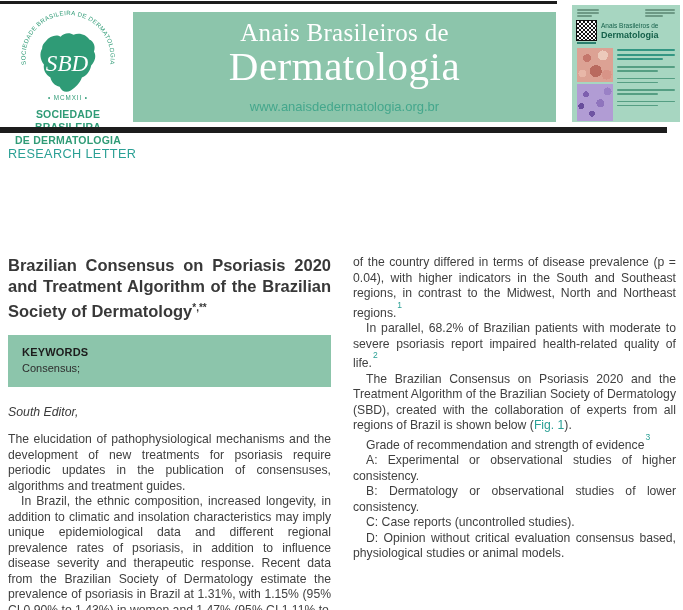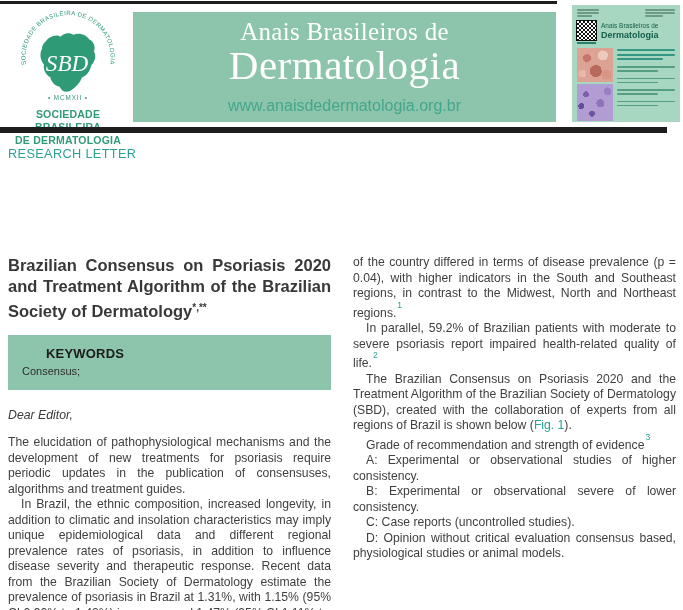--- a/index.html
+++ b/index.html
@@ -16,21 +16,21 @@
 
   .logo-block{position:absolute;left:6px;top:8px;width:124px;text-align:center;}
   .logo-block svg{display:block;margin:0 auto;}
   .org-name{color:var(--logo-green);font-weight:bold;font-size:10.5px;line-height:1.25;letter-spacing:.2px;}
 
   .banner{position:absolute;left:133px;top:12px;width:423px;height:110px;background:var(--sage);
           display:flex;flex-direction:column;align-items:center;justify-content:center;
           font-family:"Liberation Serif",serif;color:#fff;}
   .banner .t1{font-size:25px;line-height:1.0;letter-spacing:.3px;}
   .banner .t2{font-size:41px;line-height:1.05;letter-spacing:.5px;}
-  .banner .url{font-family:"Liberation Sans",sans-serif;font-size:16px;color:#44a78c;
+  .banner .url{font-family:"Liberation Sans",sans-serif;font-size:13px;color:#44a78c;
                margin-top:10px;text-decoration:none;cursor:pointer;}
 
   
   .cover{position:absolute;left:572px;top:5px;width:108px;height:117px;background:var(--cover-bg);
          padding:4px 5px;font-size:0;}
   .c-micro-row{display:flex;justify-content:space-between;margin-bottom:3px;}
   .c-micro{width:22px;}
   .c-micro.w{width:30px;}
   .mbar{height:1.5px;background:rgba(40,80,60,.45);margin-bottom:1.5px;border-radius:1px;}
   .c-head{display:flex;gap:5px;align-items:flex-start;}
@@ -65,21 +65,21 @@
   
   .section-label{position:absolute;left:8px;top:146px;color:var(--accent);font-size:13.5px;
                  letter-spacing:.4px;transform:scaleX(.94);transform-origin:left;}
 
   
   .article{position:absolute;left:8px;top:255px;width:668px;display:flex;gap:22px;color:var(--ink);}
   .col{width:323px;}
   .article-title{font-size:16.5px;font-weight:bold;line-height:21px;color:#383838;text-align:justify;}
   .article-title sup{font-size:10px;vertical-align:6px;}
   .kw-box{background:var(--sage);margin-top:13px;padding:11px 14px 12px;}
-  .kw-box h2{font-size:13px;color:#1c1c1c;letter-spacing:.2px;margin-bottom:3px;margin-left:24px;}
+  .kw-box h2{font-size:11px;color:#1c1c1c;letter-spacing:.2px;margin-bottom:3px;}
   .kw-box .kw{font-size:11px;color:#2d2d2d;line-height:1.3;}
   .salutation{font-style:italic;font-size:12.3px;margin-top:18px;color:#3a3a3a;}
   .para{font-size:12.2px;line-height:15.5px;text-align:justify;color:#3f3f3f;}
   .para.first{margin-top:13px;}
   .para.indent{text-indent:13px;}
   .ref{color:var(--accent);font-size:8.5px;position:relative;top:-4px;margin-left:1px;cursor:pointer;}
   .fig-link{color:var(--accent);cursor:pointer;text-decoration:none;}
 </style>
 </head>
 <body>
@@ -173,32 +173,32 @@
   <div class="article">
 
     <div class="col">
       <h1 class="article-title"><span>Brazilian Consensus on Psoriasis 2020 and Treatment Algorithm of the Brazilian Society of Dermatology</span><sup>*,**</sup></h1>
 
       <div class="kw-box">
         <h2>KEYWORDS</h2>
         <div class="kw">Consensus;</div>
       </div>
 
-      <p class="salutation">Dear Editor,</p>
+      <p class="salutation">South Editor,</p>
 
       <p class="para first"><span>The elucidation of pathophysiological mechanisms and the development of new treatments for psoriasis require periodic updates in the publication of consensuses, algorithms and treatment guides.</span></p>
       <p class="para indent"><span>In Brazil, the ethnic composition, increased longevity, in addition to climatic and insolation characteristics may imply unique epidemiological data and different regional prevalence rates of psoriasis, in addition to influence disease severity and therapeutic response. Recent data from the Brazilian Society of Dermatology estimate the prevalence of psoriasis in Brazil at 1.31%, with 1.15% (95% CI 0.90% to 1.43%) in women and 1.47% (95% CI 1.11% to</span></p>
     </div>
 
     <div class="col">
       <p class="para"><span>of the country differed in terms of disease prevalence (p = 0.04), with higher indicators in the South and Southeast regions, in contrast to the Midwest, North and Northeast regions.</span><sup class="ref">1</sup></p>
-      <p class="para indent"><span>In parallel, 59.2% of Brazilian patients with moderate to severe psoriasis report impaired health-related quality of life.</span><sup class="ref">2</sup></p>
+      <p class="para indent"><span>In parallel, 68.2% of Brazilian patients with moderate to severe psoriasis report impaired health-related quality of life.</span><sup class="ref">2</sup></p>
       <p class="para indent"><span>The Brazilian Consensus on Psoriasis 2020 and the Treatment Algorithm of the Brazilian Society of Dermatology (SBD), created with the collaboration of experts from all regions of Brazil is shown below (</span><a class="fig-link">Fig. 1</a><span>).</span></p>
       <p class="para indent"><span>Grade of recommendation and strength of evidence</span><sup class="ref">3</sup></p>
       <p class="para indent"><span>A: Experimental or observational studies of higher consistency.</span></p>
-      <p class="para indent"><span>B: Experimental or observational severe of lower consistency.</span></p>
+      <p class="para indent"><span>B: Dermatology or observational studies of lower consistency.</span></p>
       <p class="para indent"><span>C: Case reports (uncontrolled studies).</span></p>
       <p class="para indent"><span>D: Opinion without critical evaluation consensus based, physiological studies or animal models.</span></p>
 
     </div>
 
   </div>
 </div>
 
 </body></html>

